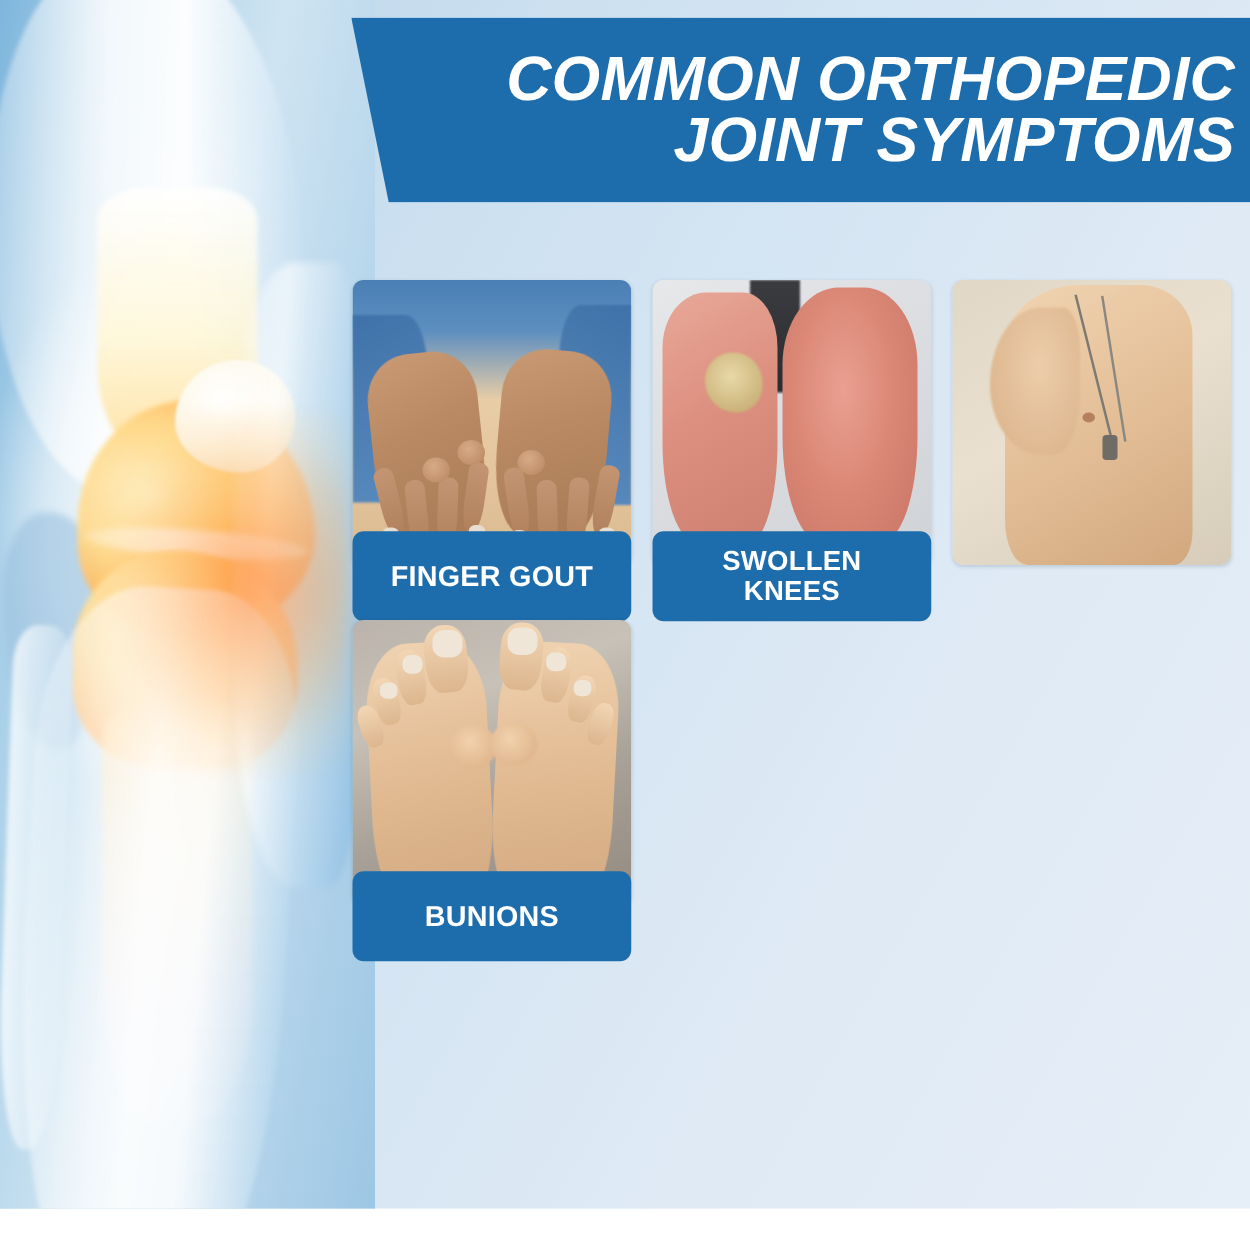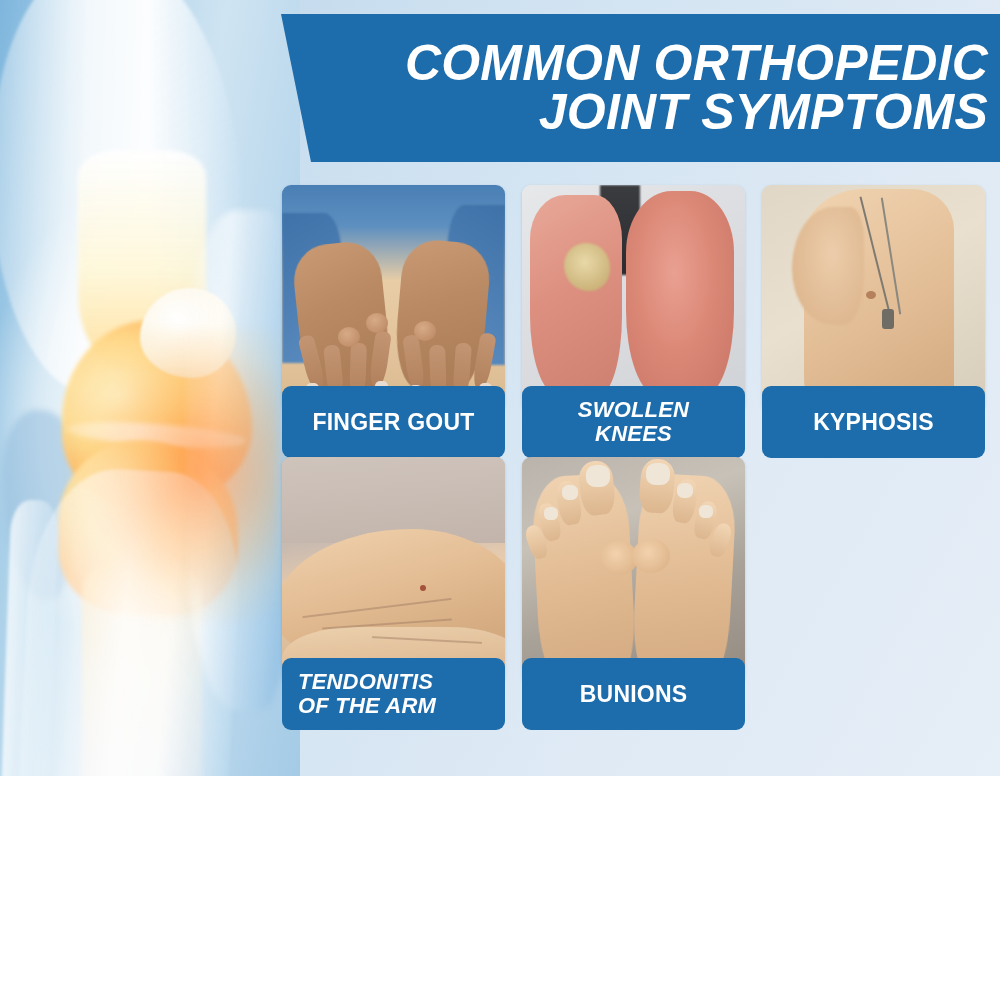--- a/index.html
+++ b/index.html
@@ -8,21 +8,21 @@
     padding: 0;
     background: #ffffff;
   }
   body {
     font-family: "Liberation Sans", sans-serif;
   }
 
   #poster {
     position: relative;
     width: 1000px;
-    height: 776px;
+    height: 967px;
     overflow: hidden;
     background: linear-gradient(120deg, #b9d4ea 0%, #cfe2f1 35%, #dfeaf5 70%, #e6eef7 100%);
   }
 
   
   .anatomy {
     position: absolute;
     left: 0; top: 0;
     width: 300px; height: 1000px;
     overflow: hidden;
@@ -170,20 +170,21 @@
     grid-template-rows: repeat(3, 228px);
     column-gap: 17px;
     row-gap: 44px;
   }
   .card {
     position: relative;
     width: 223px;
     height: 228px;
     border-radius: 9px;
     overflow: visible;
+    margin-top: 39px;
   }
   .card-photo {
     position: absolute;
     inset: 0;
     border-radius: 9px;
     overflow: hidden;
     box-shadow: 0 1px 3px rgba(40,70,100,0.18);
   }
   .card-label {
     position: absolute;
@@ -205,21 +206,21 @@
     text-align: center;
     box-sizing: border-box;
     padding: 6px 8px;
     white-space: pre-line;
   }
   .card-label.align-left {
     justify-content: flex-start;
     text-align: left;
     padding-left: 16px;
   }
-  .card-label.two-line { font-size: 22px; font-style: italic; }
+  .card-label.two-line { font-size: 22px; }
 
   
   .ph { position: absolute; inset: 0; }
 
   
   .ph-fingergout {
     background:
       linear-gradient(180deg, #4a7fb5 0%, #5d8fc0 18%, #e8cda6 42%, #e3c49c 70%, #d9b98f 100%);
   }
   .ph-fingergout .hand {
@@ -653,38 +654,22 @@
       <div class="card-photo">
         <div class="ph ph-kyphosis">
           <div class="body"></div>
           <div class="hump"></div>
           <div class="chain"></div>
           <div class="chain2"></div>
           <div class="pendant"></div>
           <div class="nipple"></div>
         </div>
       </div>
-      <div class="card-label">KYPHOSIS</div>
     </div>
 
-    <div class="card">
-      <div class="card-photo">
-        <div class="ph ph-tendonitis">
-          <div class="upper-bg"></div>
-          <div class="armmass"></div>
-          <div class="forearm"></div>
-          <div class="vein" style="left:20px;top:150px;width:150px;transform:rotate(-7deg);"></div>
-          <div class="vein" style="left:40px;top:166px;width:130px;transform:rotate(-4deg);"></div>
-          <div class="vein" style="left:90px;top:182px;width:110px;transform:rotate(3deg);"></div>
-          <div class="mole"></div>
-        </div>
-      </div>
-      <div class="card-label two-line align-left">TENDONITIS
-OF THE ARM</div>
-    </div>
 
     <div class="card">
       <div class="card-photo">
         <div class="ph ph-bunions">
           <div class="footL"></div>
           <div class="footR"></div>
           <div class="bun" style="left:78px;top:84px;"></div>
           <div class="bun" style="left:110px;top:82px;"></div>
           <div class="btoe" style="left:58px;top:4px;width:34px;height:54px;transform:rotate(-6deg);"></div>
           <div class="btoe" style="left:36px;top:24px;width:22px;height:44px;transform:rotate(-10deg);"></div>

